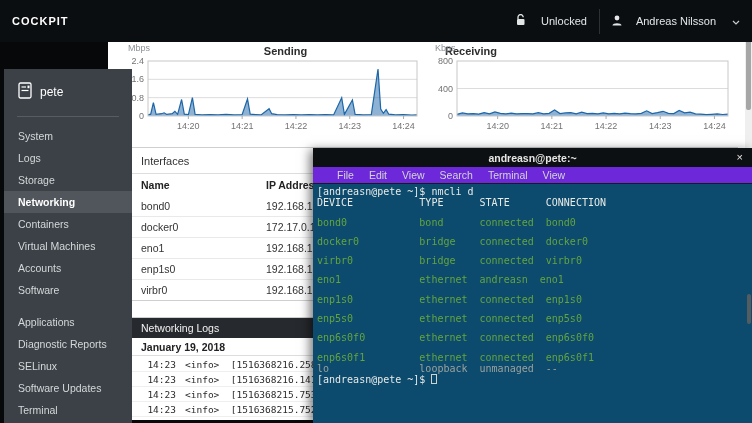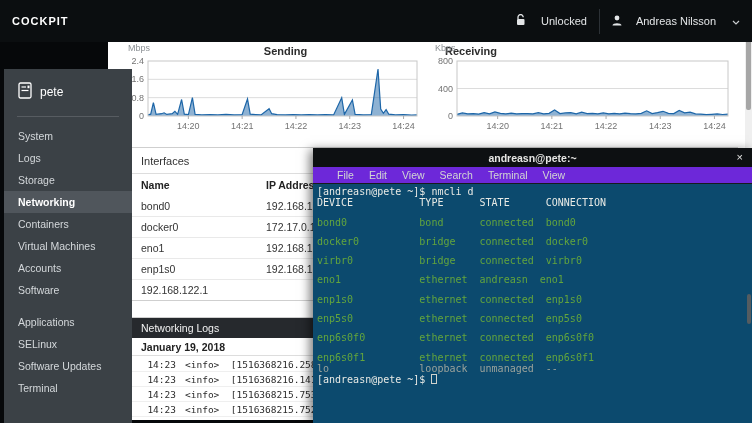--- a/index.html
+++ b/index.html
@@ -118,20 +118,21 @@
     <div id="sidebar-nav">
         <div class="nav-item">System</div>
         <div class="nav-item">Logs</div>
         <div class="nav-item">Storage</div>
         <div class="nav-item active">Networking</div>
         <div class="nav-item">Containers</div>
         <div class="nav-item">Virtual Machines</div>
         <div class="nav-item">Accounts</div>
         <div class="nav-item">Software</div>
         <div class="nav-item group-gap">Applications</div>
+        <div class="nav-item">Diagnostic Reports</div>
         <div class="nav-item">SELinux</div>
         <div class="nav-item">Software Updates</div>
         <div class="nav-item">Terminal</div>
       </div>
   </div>
 
   <div class="content">
 
     <div id="charts-mount">
         <div class="chart-block" style="left: 20px; top: 16px; text-align: center;"><div class="chart-head"><span class="chart-unit">Mbps</span><span class="chart-title" style="margin-left: 20px;">Sending</span></div><svg width="295" height="74" class="chart-svg">
@@ -195,20 +196,21 @@
           </div>
           <div class="iface-row">
             <span class="iface-name">eno1</span>
             <span class="iface-ip">192.168.1.180</span>
           </div>
           <div class="iface-row">
             <span class="iface-name">enp1s0</span>
             <span class="iface-ip">192.168.1.211</span>
           </div>
           <div class="iface-row">
+            <span class="iface-name">virbr0</span>
             <span class="iface-ip">192.168.122.1</span>
           </div>
         </div>
     </div>
 
     <div class="panel" style="left:20px; top:292px; width:610px; border-bottom:none;">
       <div class="logs-heading">Networking Logs</div>
       <div class="logs-date">January 19, 2018</div>
       <div id="log-rows">
           <div class="log-row">

